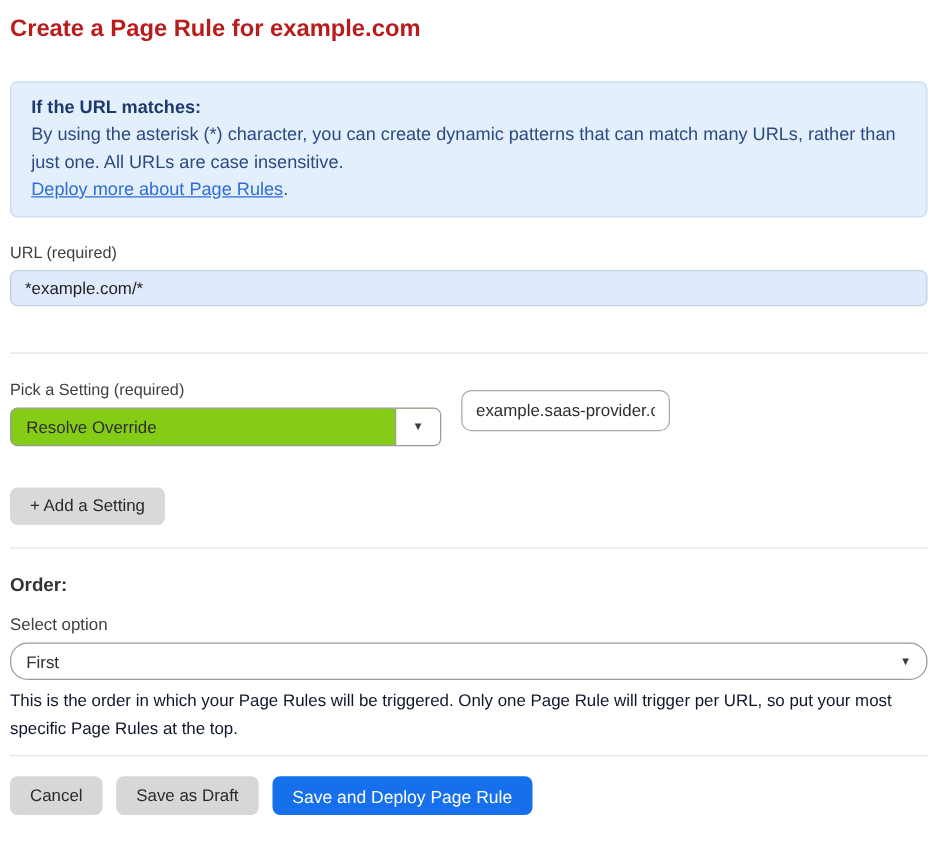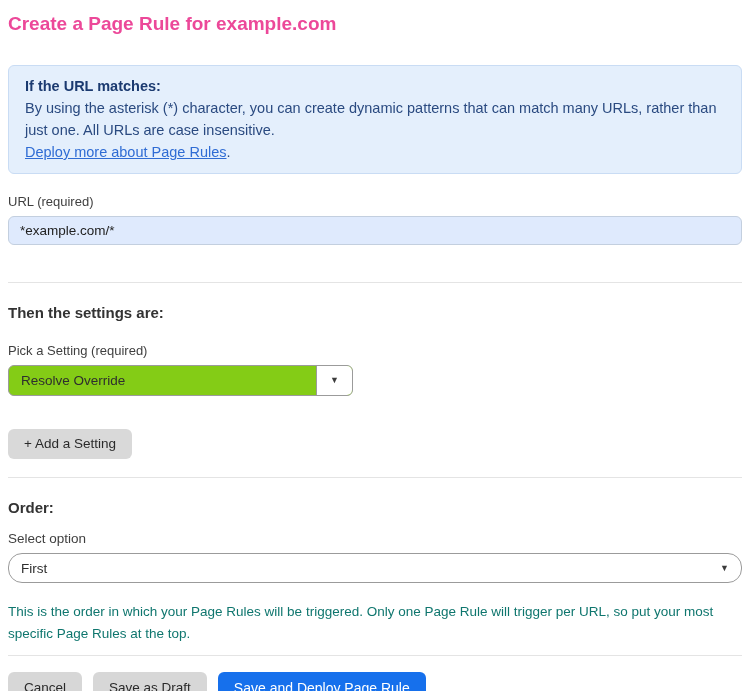--- a/index.html
+++ b/index.html
@@ -5,21 +5,21 @@
   * { margin: 0; padding: 0; box-sizing: border-box; }
   html, body { background: #ffffff; }
   body {
     width: 750px; height: 691px; overflow: hidden;
     font-family: "Liberation Sans", "DejaVu Sans", sans-serif;
     color: #363636;
   }
   .page { padding: 12px 8px 0 8px; }
 
   .page-title {
-    font-size: 19px; font-weight: bold; color: #ec4899;
+    font-size: 19px; font-weight: bold; color: #b91c1c;
     line-height: 23px; margin-bottom: 21px;
   }
 
   .info-box {
     background: #e4effc;
     border: 1px solid #c9dcf4;
     border-radius: 6px;
     padding: 9px 16px 10px 16px;
     font-size: 14.5px;
     line-height: 22px;
@@ -107,22 +107,22 @@
     width: 100%; height: 30px;
     background: #ffffff;
     border: 1px solid #9b9b9b;
     border-radius: 14px;
     cursor: pointer;
     padding: 0 12px;
   }
   .order-select .select-text { flex: 1; font-size: 13.5px; color: #2e2e2e; }
 
   .help-text {
-    margin-top: 18px;
-    font-size: 13.5px; color: #0f766e; line-height: 22px;
+    margin-top: 6px;
+    font-size: 13.5px; color: #0f172a; line-height: 22px;
     max-width: 720px;
   }
 
   .footer-buttons { display: flex; align-items: center; }
   .btn {
     height: 31px;
     border: none; border-radius: 6px;
     font-family: "Liberation Sans", "DejaVu Sans", sans-serif;
     font-size: 13.5px;
     cursor: pointer;
@@ -143,33 +143,33 @@
     <div class="info-heading">If the URL matches:</div>
     <div class="info-body">By using the asterisk (*) character, you can create dynamic patterns that can match many URLs, rather than just one. All URLs are case insensitive.</div>
     <div><a class="info-link">Deploy more about Page Rules</a><span>.</span></div>
   </div>
 
   <div class="field-label">URL (required)</div>
   <input class="url-input" type="text" value="*example.com/*" style="">
 
   <hr class="divider divider-1">
 
-  <div class="section-heading">Then the settings are:</div>
 
   <div class="settings-row">
     <div class="settings-col-left">
       <div class="field-label">Pick a Setting (required)</div>
       <div class="setting-select">
         <div class="select-text">Resolve Override</div>
         <div class="select-arrow-btn">
           <span class="arrow-glyph">▼</span>
         </div>
       </div>
     </div>
     <div class="settings-col-right">
+      <input class="value-input" type="text" value="example.saas-provider.c" style="">
     </div>
   </div>
 
   <button class="add-setting-btn">+ Add a Setting</button>
 
   <hr class="divider divider-2">
 
   <div class="section-heading">Order:</div>
 
   <div class="field-label order-label">Select option</div>

